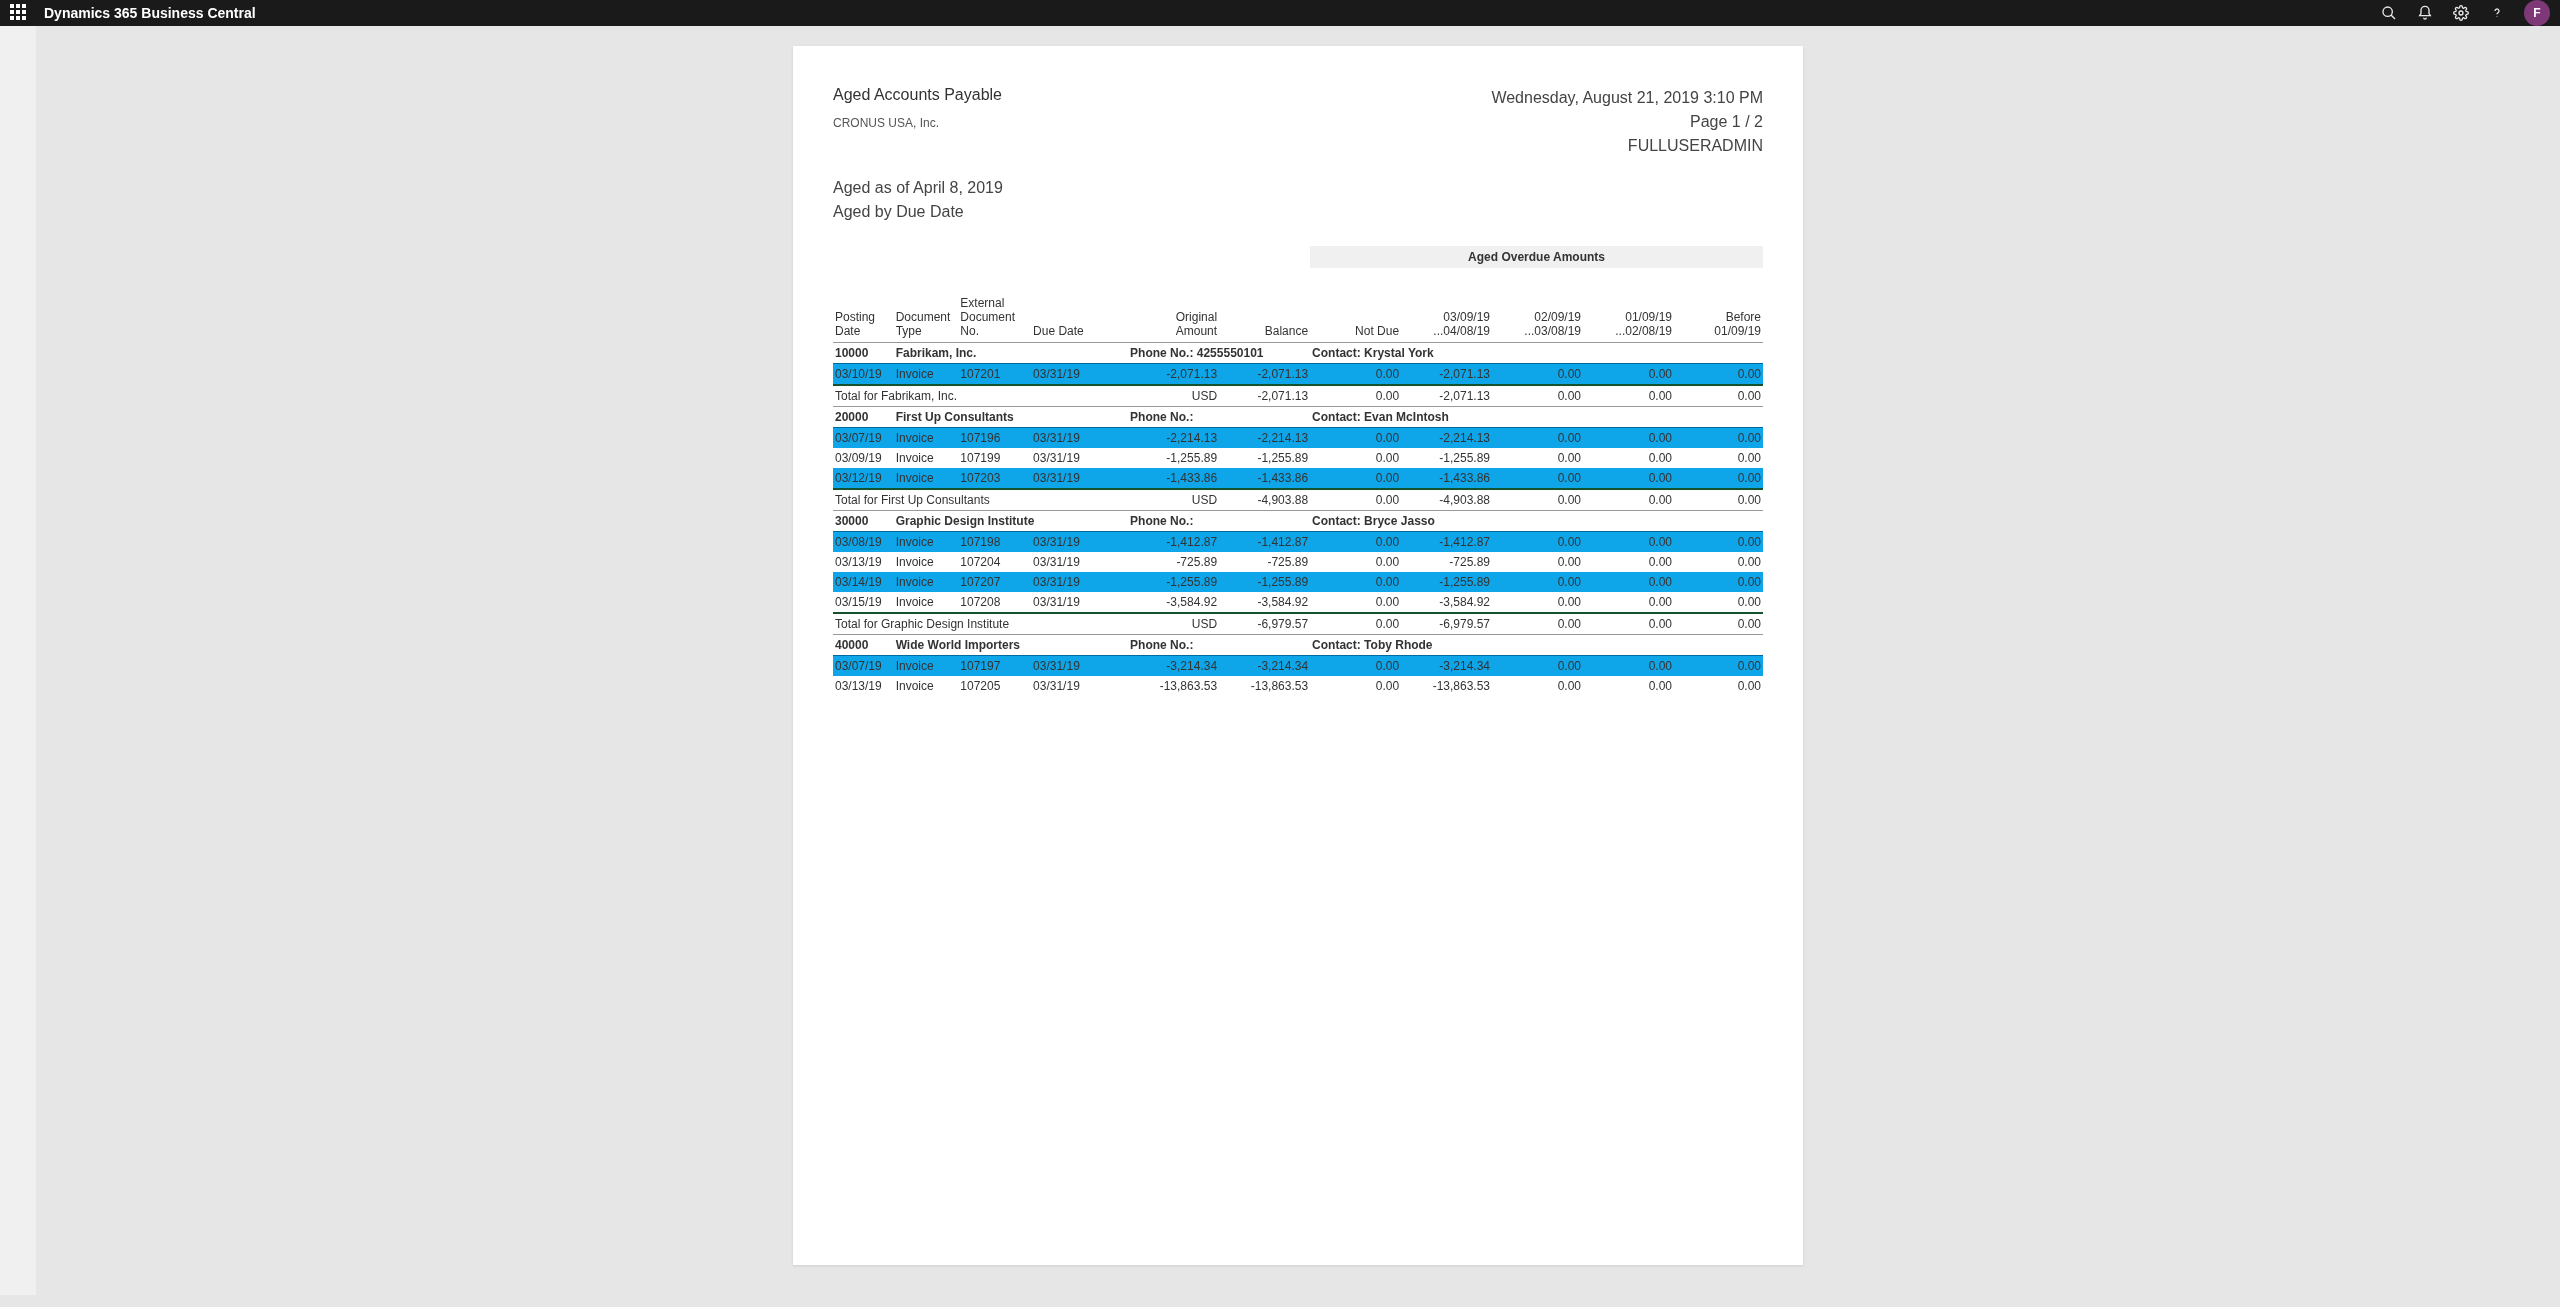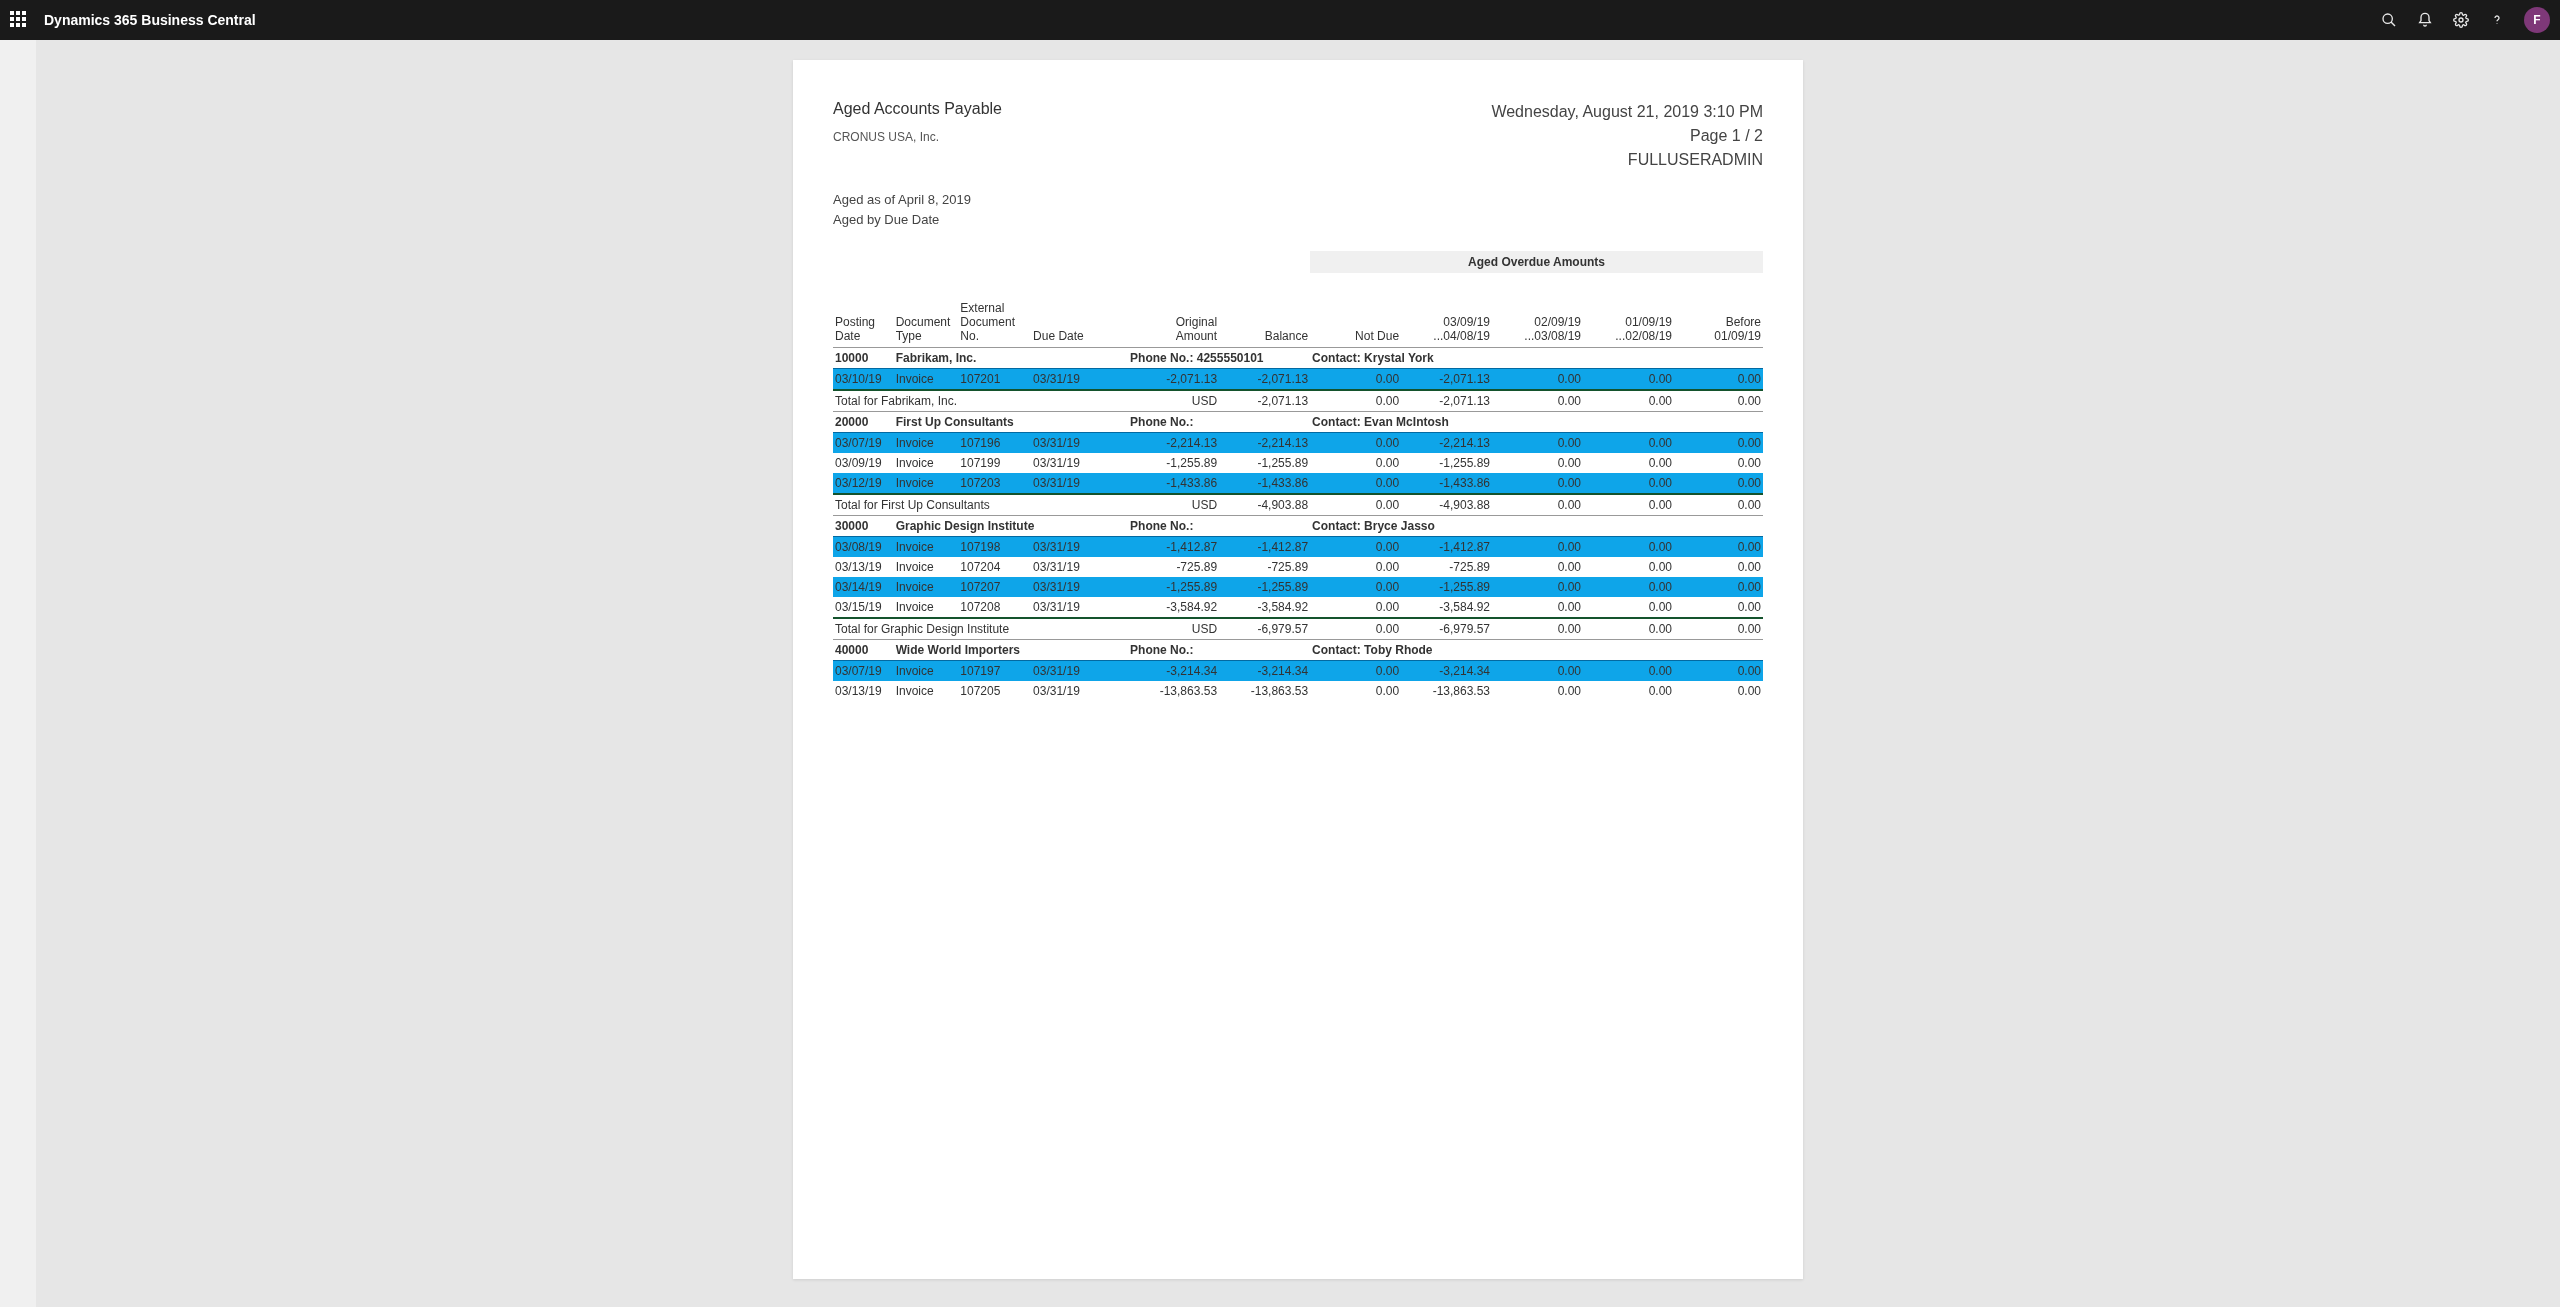--- a/index.html
+++ b/index.html
@@ -4,21 +4,21 @@
 <style>
   * { box-sizing: border-box; margin: 0; padding: 0; }
   body {
     font-family: "Segoe UI", Arial, sans-serif;
     background: #e6e6e6;
     font-size: 13px;
     color: #333;
   }
   .topbar {
     background: #1a1a1a;
-    height: 40px;
+    height: 26px;
     display: flex;
     align-items: center;
     padding: 0 10px;
     color: #fff;
   }
   .app-launcher {
     width: 18px; height: 18px;
     display: grid;
     grid-template-columns: repeat(3,4px);
     grid-template-rows: repeat(3,4px);
@@ -39,21 +39,21 @@
     background:#fff;
     width: 1010px;
     min-height: 700px;
     padding: 40px 40px 50px 40px;
     box-shadow: 0 1px 3px rgba(0,0,0,0.1);
   }
   .report-header { display:flex; justify-content:space-between; align-items:flex-start; margin-bottom:18px; }
   .report-title { font-size: 16px; font-weight: 400; color:#333; margin-bottom:4px; }
   .company-name { font-size: 12px; color:#555;margin-top:12px; }
   .header-right { text-align:right; font-size:16px; color:#444; line-height:1.5; }
-  .meta-block { font-size:13px; color:#444; line-height:1.5; margin-bottom:22px; }
+  .meta-block { font-size:16px; color:#444; line-height:1.5; margin-bottom:22px; }
   .aged-band { background:#f0f0f0; text-align:center; font-size:12px; font-weight:600; padding:4px 0; margin-bottom:24px;}
   table.report { width:100%; border-collapse: collapse; font-size:12px; table-layout:fixed; }
   table.report th { font-weight:400; text-align:left; padding:4px 2px; color:#333; vertical-align:bottom; font-size:12px; }
   table.report th.num, table.report td.num { text-align:right; }
   table.report td { padding:3px 2px; color:#333; font-size:12px; }
   .hdr-line { border-bottom:1px solid #999; }
   .vendor-header td { font-weight:600; padding-top:12px; padding-bottom:4px; }
   .vendor-header-borders td { border-bottom:1px solid #0369a1;margin-top:24px; }
   .zebra-odd { background:#0ea5e9; }
   .total-row td { font-weight:400; padding-top:10px; padding-bottom:10px; border-top:2px solid #14532d; border-bottom:1px solid #999; }

